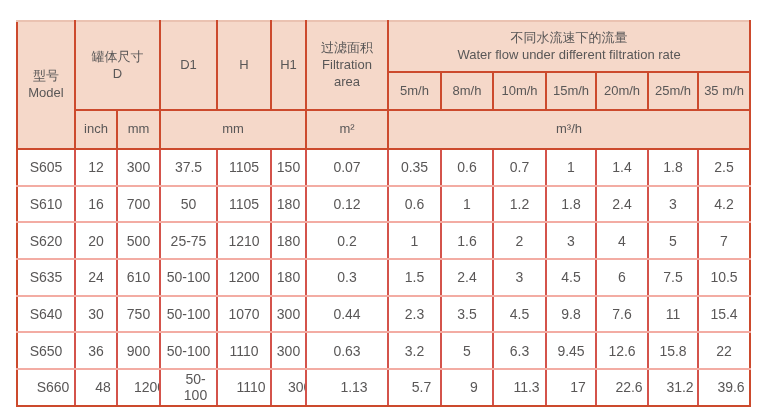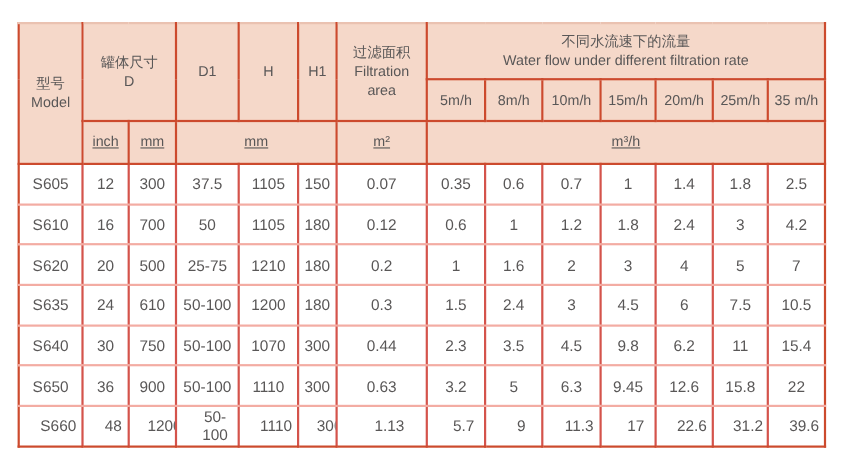--- a/index.html
+++ b/index.html
@@ -30,21 +30,21 @@
     padding:0 2px;overflow:hidden;
   }
   thead th{
     background:var(--header-bg);
     border:2px solid var(--border-strong);
     font-size:13px;line-height:1.3;
   }
   thead tr.r1 th{border-top-color:var(--border-top-light);}
   thead tr.r1{height:51px;}
   thead tr.r2{height:38px;}
-  thead tr.r3{height:39px;text-decoration:underline;}
+  thead tr.r3{height:39px;}
   tbody tr{height:36.7px;}
   tbody td{
     background:#ffffff;
     font-size:14px;
     border:2px solid;
     border-color:var(--border-h) var(--border-v);
   }
   tbody td:first-child{border-left-color:var(--border-strong);margin-top:16px;}
   tbody td:last-child{border-right-color:var(--border-strong);margin-top:28px;}
   tbody tr:last-child td{border-bottom-color:var(--border-strong);padding-left:16px;}
@@ -173,21 +173,21 @@
           <td>30</td>
           <td>750</td>
           <td>50-100</td>
           <td>1070</td>
           <td>300</td>
           <td>0.44</td>
           <td>2.3</td>
           <td>3.5</td>
           <td>4.5</td>
           <td>9.8</td>
-          <td>6.2</td>
+          <td>7.6</td>
           <td>11</td>
           <td>15.4</td>
         </tr>
         <tr>
           <td>S650</td>
           <td>36</td>
           <td>900</td>
           <td>50-100</td>
           <td>1110</td>
           <td>300</td>

